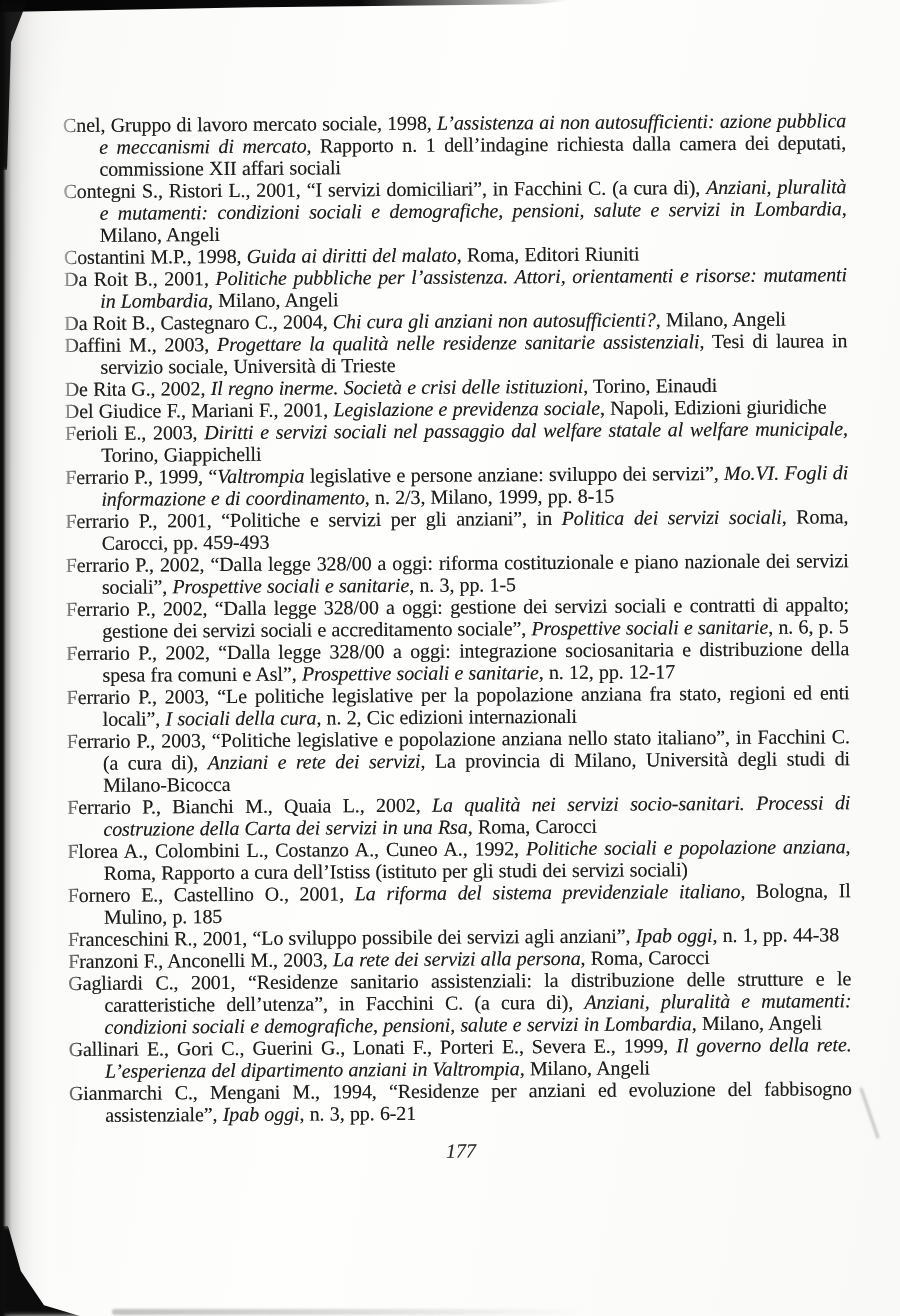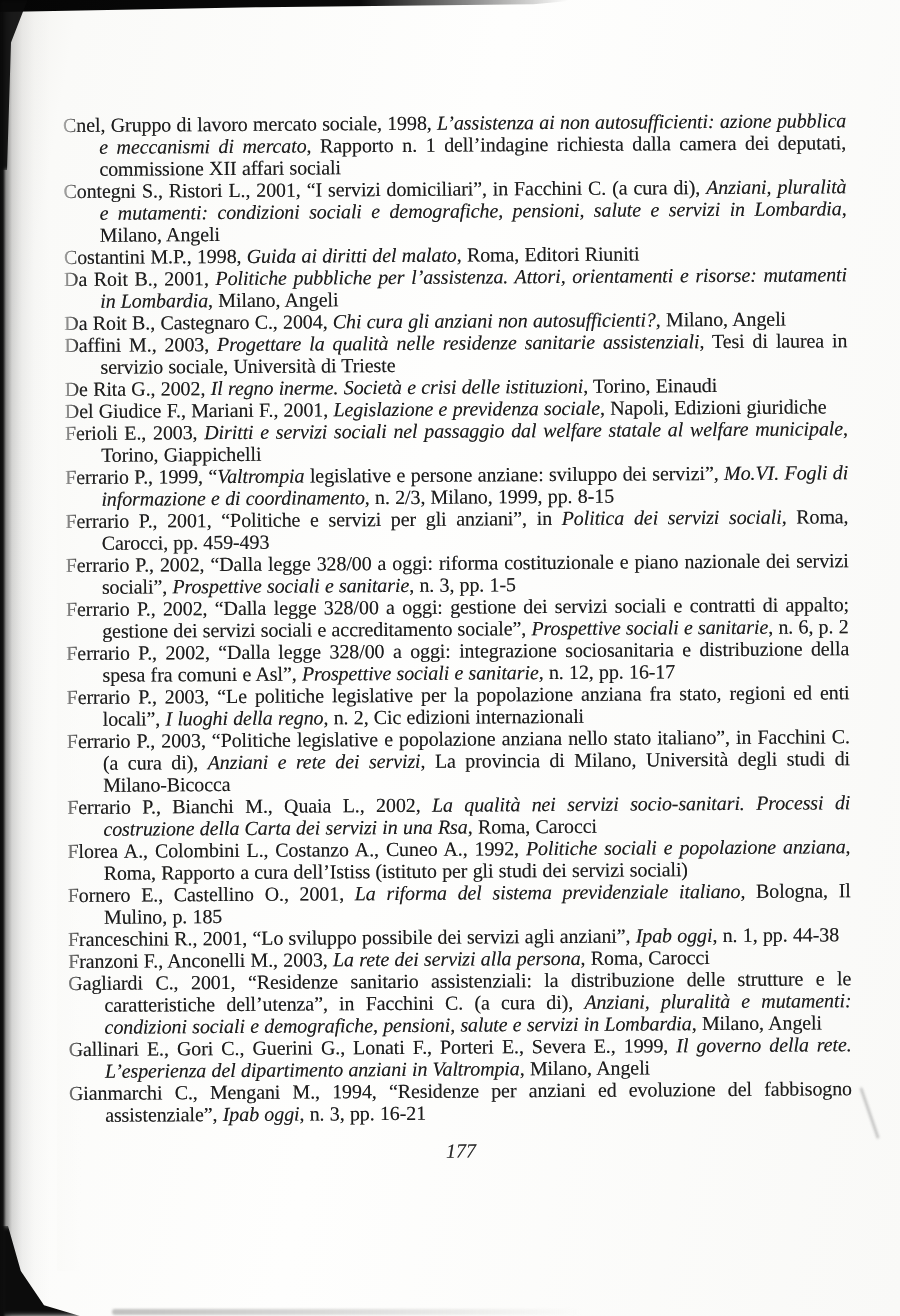--- a/index.html
+++ b/index.html
@@ -100,32 +100,32 @@
       <p class="entry"><span>Costantini M.P., 1998, </span><span class="it">Guida ai diritti del malato</span><span>, Roma, Editori Riuniti</span></p>
       <p class="entry"><span>Da Roit B., 2001, </span><span class="it">Politiche pubbliche per l’assistenza. Attori, orientamenti e risorse: mutamenti in Lombardia</span><span>, Milano, Angeli</span></p>
       <p class="entry"><span>Da Roit B., Castegnaro C., 2004, </span><span class="it">Chi cura gli anziani non autosufficienti?</span><span>, Milano, Angeli</span></p>
       <p class="entry"><span>Daffini M., 2003, </span><span class="it">Progettare la qualità nelle residenze sanitarie assistenziali</span><span>, Tesi di laurea in servizio sociale, Università di Trieste</span></p>
       <p class="entry"><span>De Rita G., 2002, </span><span class="it">Il regno inerme. Società e crisi delle istituzioni</span><span>, Torino, Einaudi</span></p>
       <p class="entry"><span>Del Giudice F., Mariani F., 2001, </span><span class="it">Legislazione e previdenza sociale</span><span>, Napoli, Edizioni giuridiche</span></p>
       <p class="entry"><span>Ferioli E., 2003, </span><span class="it">Diritti e servizi sociali nel passaggio dal welfare statale al welfare municipale</span><span>, Torino, Giappichelli</span></p>
       <p class="entry"><span>Ferrario P., 1999, “</span><span class="it">Valtrompia</span><span> legislative e persone anziane: sviluppo dei servizi”, </span><span class="it">Mo.VI. Fogli di informazione e di coordinamento</span><span>, n. 2/3, Milano, 1999, pp. 8-15</span></p>
       <p class="entry"><span>Ferrario P., 2001, “Politiche e servizi per gli anziani”, in </span><span class="it">Politica dei servizi sociali</span><span>, Roma, Carocci, pp. 459-493</span></p>
       <p class="entry"><span>Ferrario P., 2002, “Dalla legge 328/00 a oggi: riforma costituzionale e piano nazionale dei servizi sociali”, </span><span class="it">Prospettive sociali e sanitarie</span><span>, n. 3, pp. 1-5</span></p>
-      <p class="entry"><span>Ferrario P., 2002, “Dalla legge 328/00 a oggi: gestione dei servizi sociali e contratti di appalto; gestione dei servizi sociali e accreditamento sociale”, </span><span class="it">Prospettive sociali e sanitarie</span><span>, n. 6, p. 2</span></p>
-      <p class="entry"><span>Ferrario P., 2002, “Dalla legge 328/00 a oggi: integrazione sociosanitaria e distribuzione della spesa fra comuni e Asl”, </span><span class="it">Prospettive sociali e sanitarie</span><span>, n. 12, pp. 16-17</span></p>
-      <p class="entry"><span>Ferrario P., 2003, “Le politiche legislative per la popolazione anziana fra stato, regioni ed enti locali”, </span><span class="it">I luoghi della regno</span><span>, n. 2, Cic edizioni internazionali</span></p>
+      <p class="entry"><span>Ferrario P., 2002, “Dalla legge 328/00 a oggi: gestione dei servizi sociali e contratti di appalto; gestione dei servizi sociali e accreditamento sociale”, </span><span class="it">Prospettive sociali e sanitarie</span><span>, n. 6, p. 5</span></p>
+      <p class="entry"><span>Ferrario P., 2002, “Dalla legge 328/00 a oggi: integrazione sociosanitaria e distribuzione della spesa fra comuni e Asl”, </span><span class="it">Prospettive sociali e sanitarie</span><span>, n. 12, pp. 12-17</span></p>
+      <p class="entry"><span>Ferrario P., 2003, “Le politiche legislative per la popolazione anziana fra stato, regioni ed enti locali”, </span><span class="it">I sociali della cura</span><span>, n. 2, Cic edizioni internazionali</span></p>
       <p class="entry"><span>Ferrario P., 2003, “Politiche legislative e popolazione anziana nello stato italiano”, in Facchini C. (a cura di), </span><span class="it">Anziani e rete dei servizi</span><span>, La provincia di Milano, Università degli studi di Milano-Bicocca</span></p>
       <p class="entry"><span>Ferrario P., Bianchi M., Quaia L., 2002, </span><span class="it">La qualità nei servizi socio-sanitari. Processi di costruzione della Carta dei servizi in una Rsa</span><span>, Roma, Carocci</span></p>
       <p class="entry"><span>Florea A., Colombini L., Costanzo A., Cuneo A., 1992, </span><span class="it">Politiche sociali e popolazione anziana</span><span>, Roma, Rapporto a cura dell’Istiss (istituto per gli studi dei servizi sociali)</span></p>
       <p class="entry"><span>Fornero E., Castellino O., 2001, </span><span class="it">La riforma del sistema previdenziale italiano</span><span>, Bologna, Il Mulino, p. 185</span></p>
       <p class="entry"><span>Franceschini R., 2001, “Lo sviluppo possibile dei servizi agli anziani”, </span><span class="it">Ipab oggi</span><span>, n. 1, pp. 44-38</span></p>
       <p class="entry"><span>Franzoni F., Anconelli M., 2003, </span><span class="it">La rete dei servizi alla persona</span><span>, Roma, Carocci</span></p>
       <p class="entry"><span>Gagliardi C., 2001, “Residenze sanitario assistenziali: la distribuzione delle strutture e le caratteristiche dell’utenza”, in Facchini C. (a cura di), </span><span class="it">Anziani, pluralità e mutamenti: condizioni sociali e demografiche, pensioni, salute e servizi in Lombardia</span><span>, Milano, Angeli</span></p>
       <p class="entry"><span>Gallinari E., Gori C., Guerini G., Lonati F., Porteri E., Severa E., 1999, </span><span class="it">Il governo della rete. L’esperienza del dipartimento anziani in Valtrompia</span><span>, Milano, Angeli</span></p>
-      <p class="entry"><span>Gianmarchi C., Mengani M., 1994, “Residenze per anziani ed evoluzione del fabbisogno assistenziale”, </span><span class="it">Ipab oggi</span><span>, n. 3, pp. 16-21</span></p>
+      <p class="entry"><span>Gianmarchi C., Mengani M., 1994, “Residenze per anziani ed evoluzione del fabbisogno assistenziale”, </span><span class="it">Ipab oggi</span><span>, n. 3, pp. 6-21</span></p>
     </div>
   <div class="pageno">177</div>
 </div>
 
 <div class="left-fade"></div>
 <div class="scan-edge-left"></div>
 <div class="scan-edge-top"></div>
 <div class="scan-corner-tl"></div>
 <div class="scan-corner-bl"></div>
 <div class="scan-shadow-bottom"></div>

